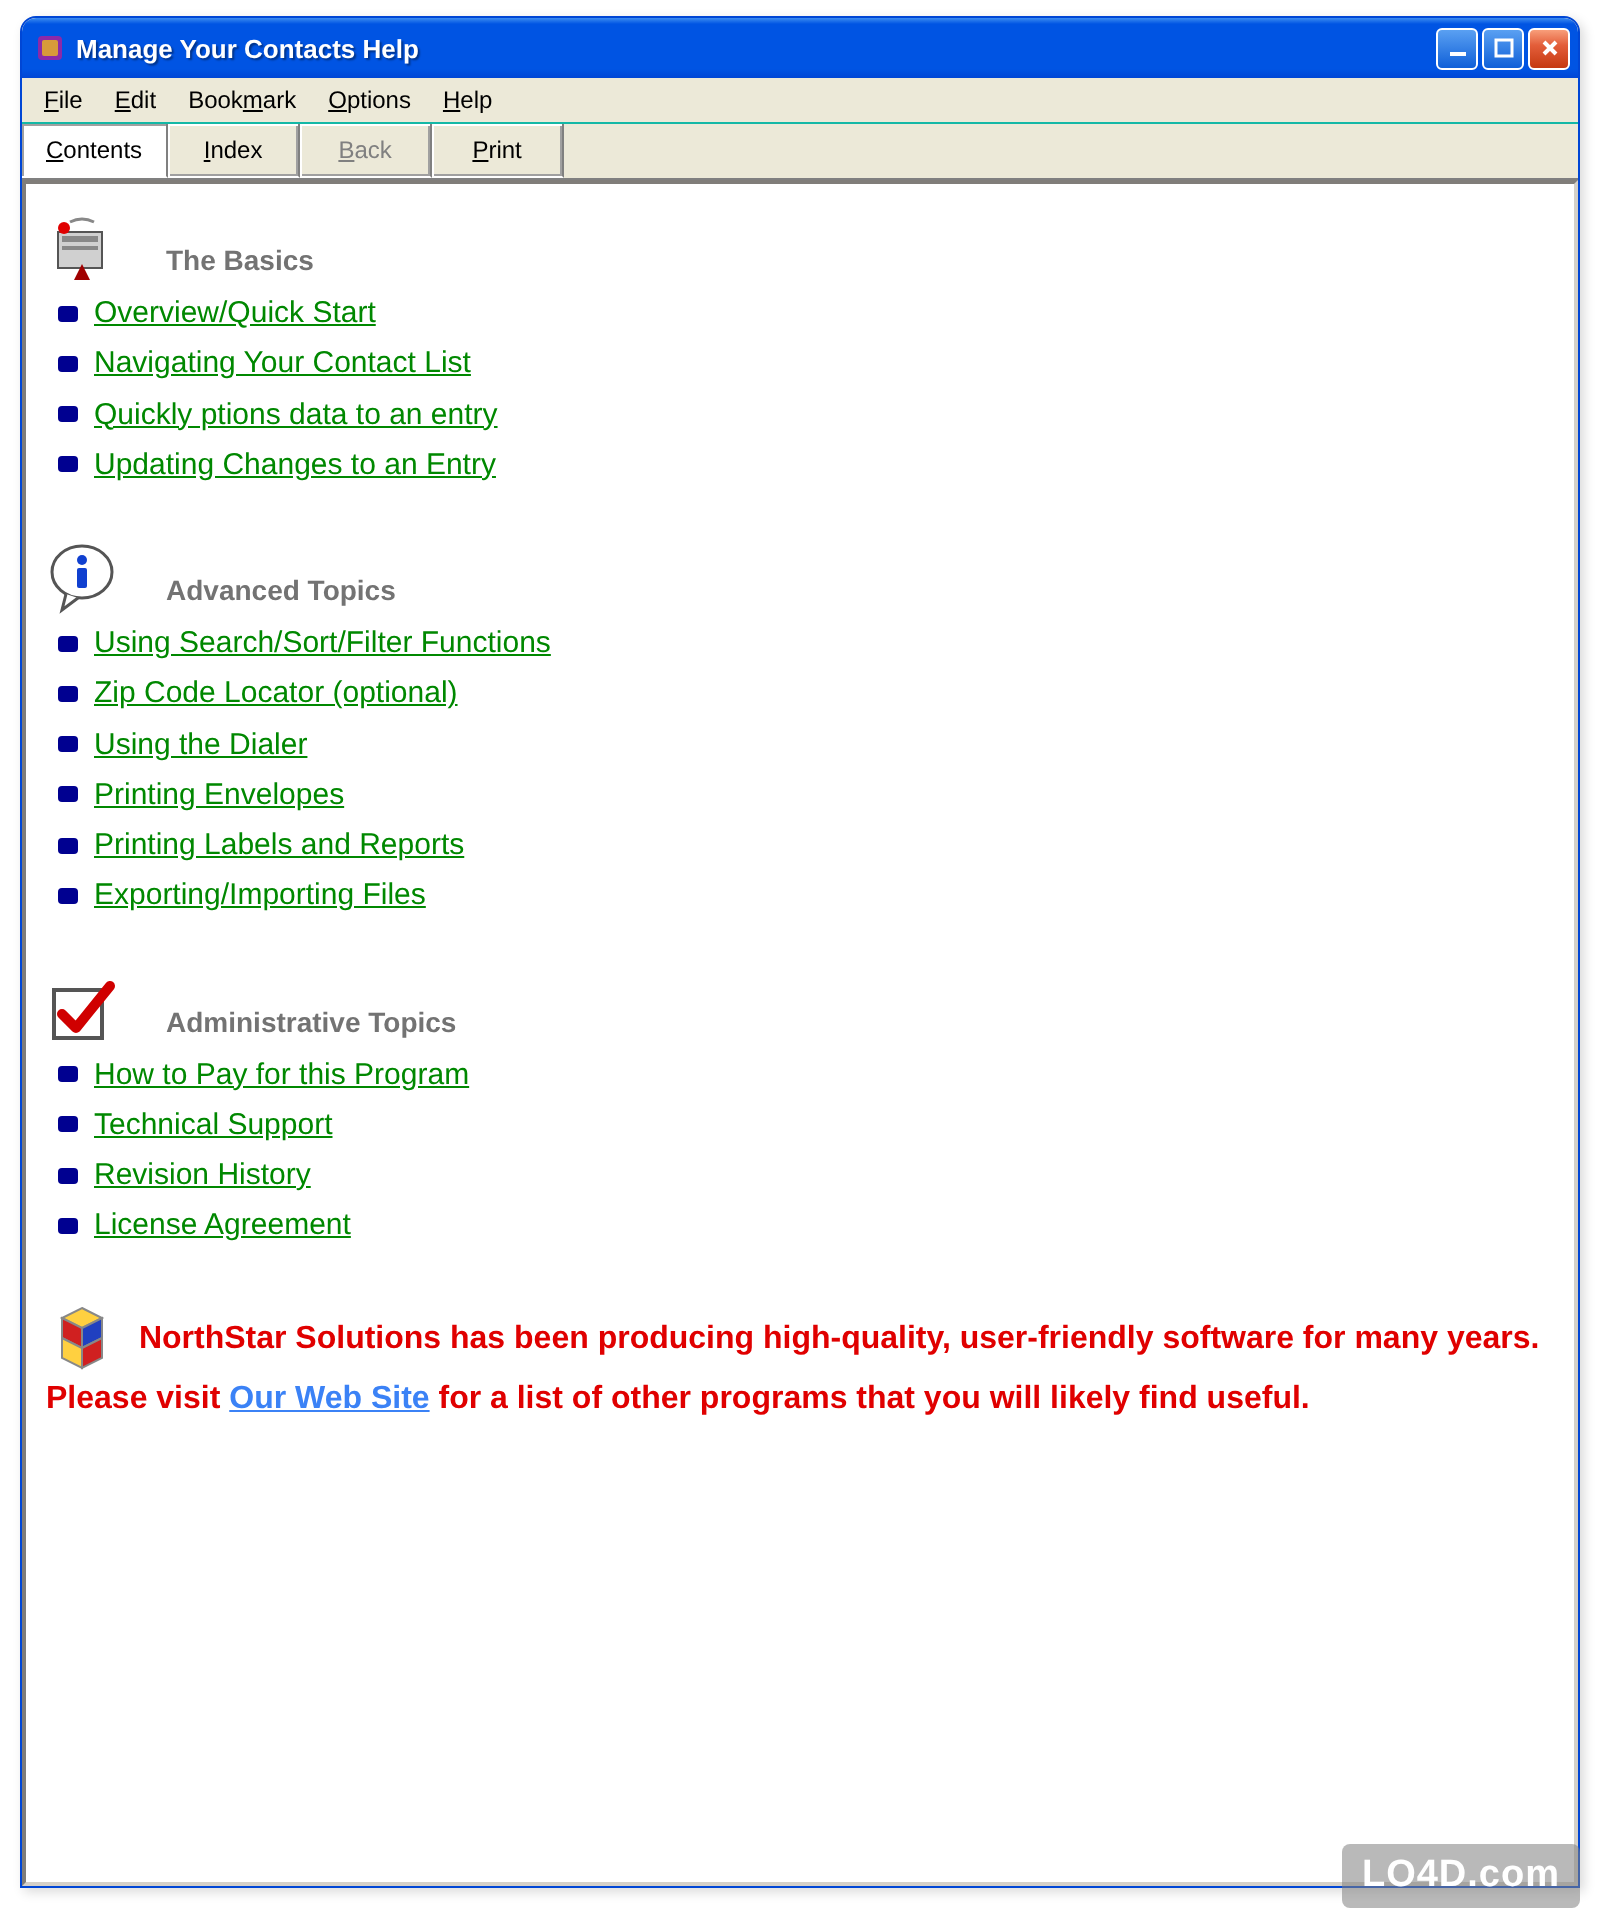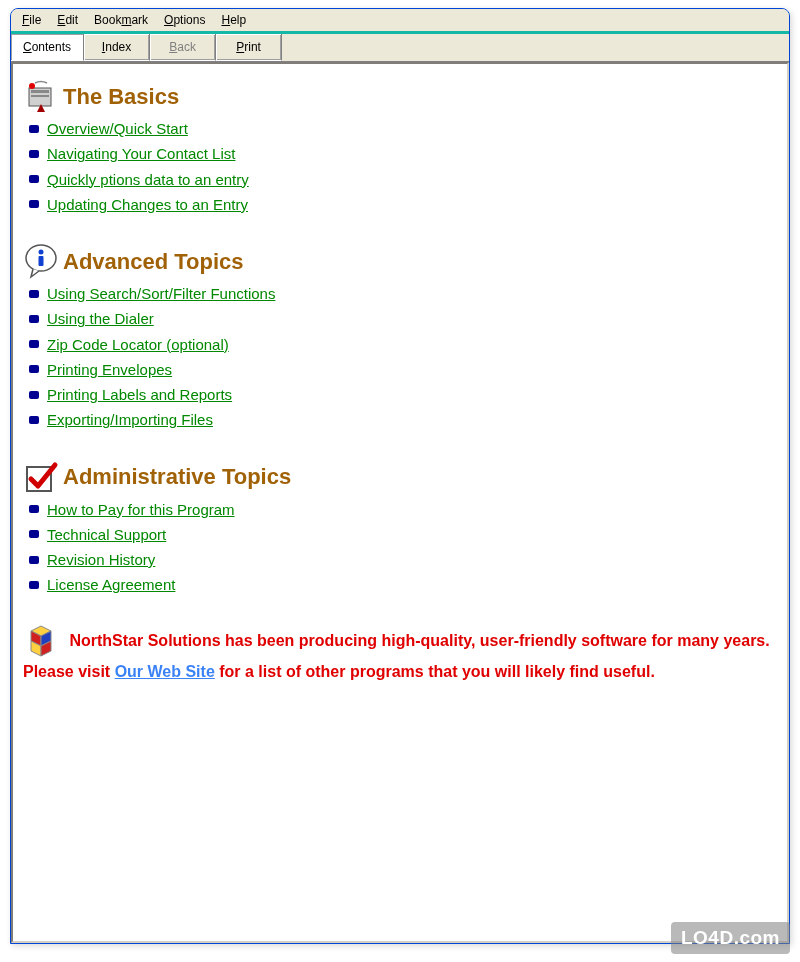--- a/index.html
+++ b/index.html
@@ -61,21 +61,21 @@
   .win-btn.close {
     background: linear-gradient(to bottom, #f89e7a, #e35e3a 40%, #c53911);
     color: #fff;
     font-size: 13px;
   }
   .menubar {
     background: #ece9d8;
     padding: 2px 4px;
     display: flex;
     gap: 2px;
-    border-bottom: 3px solid #14b8a6;
+    border-bottom: 1px solid #14b8a6;
     font-size: 12px;
   }
   .menu-item {
     padding: 2px 7px;
     cursor: default;
   }
   .menu-item .ul { text-decoration: underline; }
   .toolbar {
     background: #ece9d8;
     display: flex;
@@ -103,26 +103,26 @@
     background: #fff;
     border: 2px inset #d4d0c8;
     margin: 0;
     padding: 14px 10px 10px 10px;
     overflow: auto;
     font-family: Arial, sans-serif;
     font-size: 15px;
     line-height: 1.55;
   }
   .section-head {
-    color: #a16207;
-    font-weight: bold;
-    font-size: 22px;
+    color: #737373;
+    font-weight: bold;
+    font-size: 14px;
     display: flex;
     align-items: flex-end;
-    gap: 4px;
+    gap: 24px;
     margin-bottom: 2px;
   }
   .sec-icon {
     width: 36px; height: 36px;
     flex: 0 0 auto;
   }
   .link-list {
     margin: 0 0 26px 6px;
   }
   .link-row {
@@ -172,20 +172,44 @@
     border-radius: 4px;
     font-family: Arial, sans-serif;
     letter-spacing: 0.5px;
   }
 </style>
 </head>
 <body>
 
 <div class="window">
 
+  <div class="titlebar">
+    <svg class="title-icon" viewBox="0 0 16 16">
+      <rect x="2" y="2" width="12" height="12" rx="2" fill="#8b2aa8"></rect>
+      <rect x="4" y="4" width="8" height="8" rx="1" fill="#d89a3a"></rect>
+    </svg>
+    <span class="title-text">Manage Your Contacts Help</span>
+    <div class="win-buttons">
+      <div class="win-btn min">
+        <svg width="10" height="10" viewBox="0 0 10 10">
+            <rect x="1" y="7" width="8" height="2" fill="#fff"></rect>
+          </svg>
+      </div>
+      <div class="win-btn max">
+        <svg width="10" height="10" viewBox="0 0 10 10">
+            <rect x="1" y="1" width="8" height="8" fill="none" stroke="#fff" stroke-width="1.5"></rect>
+          </svg>
+      </div>
+      <div class="win-btn close">
+        <svg width="10" height="10" viewBox="0 0 10 10">
+            <path d="M2 2 L8 8 M8 2 L2 8" stroke="#fff" stroke-width="2"></path>
+          </svg>
+      </div>
+    </div>
+  </div>
 
   <div class="menubar">
     <div class="menu-item"><span class="ul">F</span><span></span>ile</div>
     <div class="menu-item"><span class="ul">E</span>dit</div>
     <div class="menu-item">Book<span class="ul">m</span>ark</div>
     <div class="menu-item"><span class="ul">O</span>ptions</div>
     <div class="menu-item"><span class="ul">H</span>elp</div>
   </div>
 
   <div class="toolbar">
@@ -236,25 +260,25 @@
       </svg>
       <span>Advanced Topics</span>
     </div>
     <div class="link-list">
       <div class="link-row">
           <span class="bullet"></span>
           <a class="hlink">Using Search/Sort/Filter Functions</a>
         </div>
       <div class="link-row">
           <span class="bullet"></span>
+          <a class="hlink">Zip Code Locator (optional)</a>
+        </div>
+      <div class="link-row">
+          <span class="bullet"></span>
           <a class="hlink">Using the Dialer</a>
-        </div>
-      <div class="link-row">
-          <span class="bullet"></span>
-          <a class="hlink">Zip Code Locator (optional)</a>
         </div>
       <div class="link-row">
           <span class="bullet"></span>
           <a class="hlink">Printing Envelopes</a>
         </div>
       <div class="link-row">
           <span class="bullet"></span>
           <a class="hlink">Printing Labels and Reports</a>
         </div>
       <div class="link-row">

